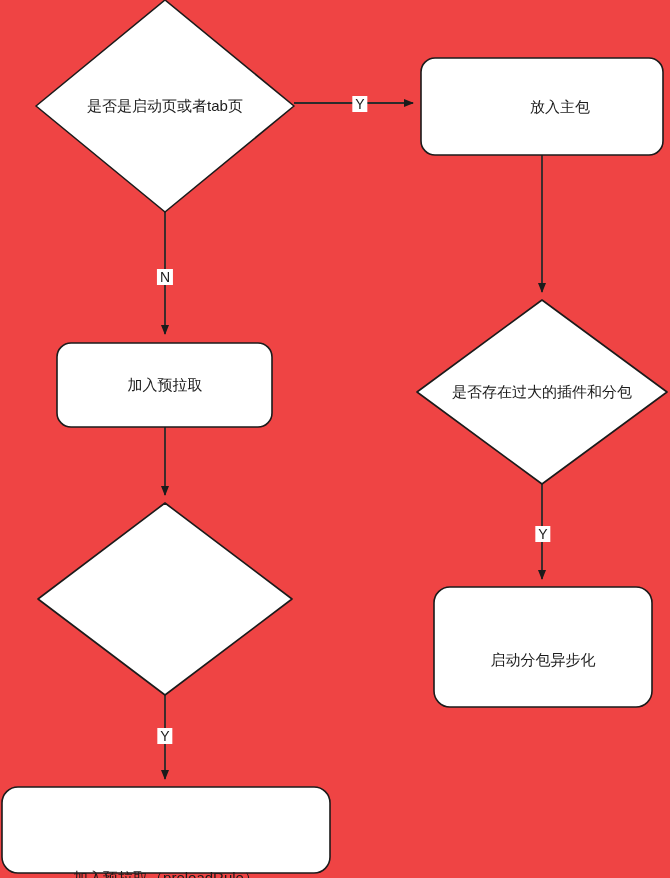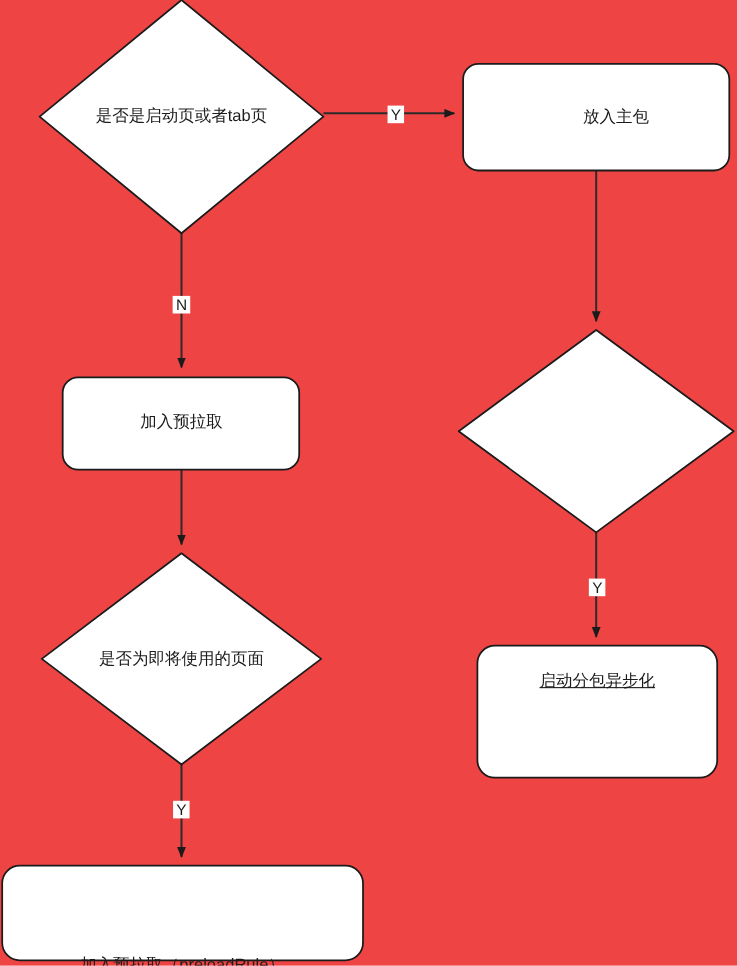--- a/index.html
+++ b/index.html
@@ -91,24 +91,24 @@
       <rect class="node-shape" x="2" y="787" width="328" height="86" rx="16" ry="16"></rect>
     </g>
   </svg>
 
   <div class="node-text" style="left:165px; top:106px;">是否是启动页或者tab页</div>
 
   <div class="node-text" style="left:560px; top:107px;">放入主包</div>
 
   <div class="node-text" style="left:165px; top:385px;">加入预拉取</div>
 
+  <div class="node-text" style="left:542px; top:392px;">是否存在过大的插件和分包</div>
 
-  <div class="node-text" style="left:165px; top:600px;">是否为即将使用的页面</div>
 
-  <div class="node-text" style="left:543px; top:620px;text-decoration:underline;">启动分包异步化</div>
+  <div class="node-text" style="left:543px; top:660px;">启动分包异步化</div>
 
   <div class="node-text" style="left:166px; top:831px;margin-top:47px;">加入预拉取（preloadRule）</div>
 
   <div class="edge-label" style="left:360px; top:104px;">Y</div>
 
   <div class="edge-label" style="left:165px; top:277px;">N</div>
 
   <div class="edge-label" style="left:543px; top:534px;">Y</div>
 
   <div class="edge-label" style="left:165px; top:736px;">Y</div>

